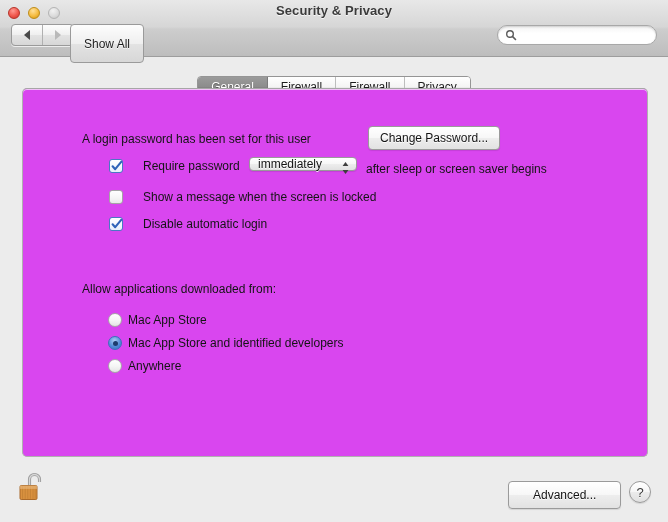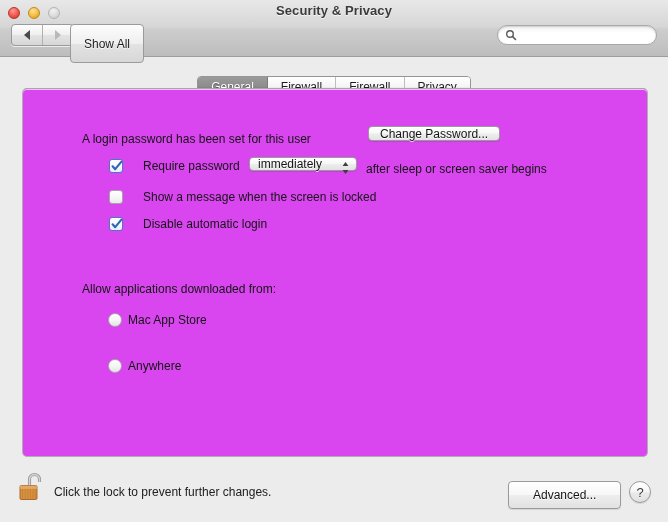--- a/index.html
+++ b/index.html
@@ -214,21 +214,21 @@
     color: #141414;
     white-space: nowrap;
   }
 
   
   .push-button {
     position: absolute;
     display: flex;
     align-items: center;
     justify-content: center;
-    height: 15px;
+    height: 24px;
     padding: 5px 11px;
     font-size: 12px;
     color: #141414;
     border: 1px solid #9a9a9a;
     border-radius: 4px;
     background: linear-gradient(to bottom, #ffffff 0%, #f7f7f7 48%, #ededed 52%, #e2e2e2 100%);
     box-shadow: 0 1px 1px rgba(0,0,0,0.10);
     text-shadow: 0 1px 0 rgba(255,255,255,0.85);
     box-sizing: border-box;
     cursor: default;
@@ -453,20 +453,24 @@
       <span class="check-label">Disable automatic login</span>
     </div>
 
     <div class="row-label" style="left:59px; top:193px;">Allow applications downloaded from:</div>
 
     <div class="radiorow" style="left:85px; top:224px;">
       <span class="radio off"></span>
       <span class="radio-label">Mac App Store</span>
     </div>
 
+    <div class="radiorow" style="left:85px; top:247px;">
+      <span class="radio on"></span>
+      <span class="radio-label">Mac App Store and identified developers</span>
+    </div>
 
     <div class="radiorow" style="left:85px; top:270px;">
       <span class="radio off"></span>
       <span class="radio-label">Anywhere</span>
     </div>
 
   </div>
 
   <svg id="lock-icon" viewBox="0 0 30 34">
     <path d="M12.5 16 L12.5 9.5 A5 5 0 0 1 22.5 9.5 L22.5 12" fill="none" stroke="#9a9a9a" stroke-width="3.1"></path>
@@ -476,19 +480,18 @@
       <line x1="5.6" y1="16.3" x2="5.6" y2="28.8"></line>
       <line x1="8.2" y1="16.3" x2="8.2" y2="28.8"></line>
       <line x1="10.8" y1="16.3" x2="10.8" y2="28.8"></line>
       <line x1="13.4" y1="16.3" x2="13.4" y2="28.8"></line>
       <line x1="16.0" y1="16.3" x2="16.0" y2="28.8"></line>
       <line x1="18.2" y1="16.3" x2="18.2" y2="28.8"></line>
     </g>
     <rect x="3" y="15.5" width="17" height="3.4" fill="#efc189" opacity="0.55"></rect>
   </svg>
 
-  <div id="lock-text">Click the lock to prevent further changes.</div>
 
   <div class="push-button" id="advanced-button">Advanced...</div>
 
   <div id="help-button">?</div>
 
 </div>
 
 </body></html>

